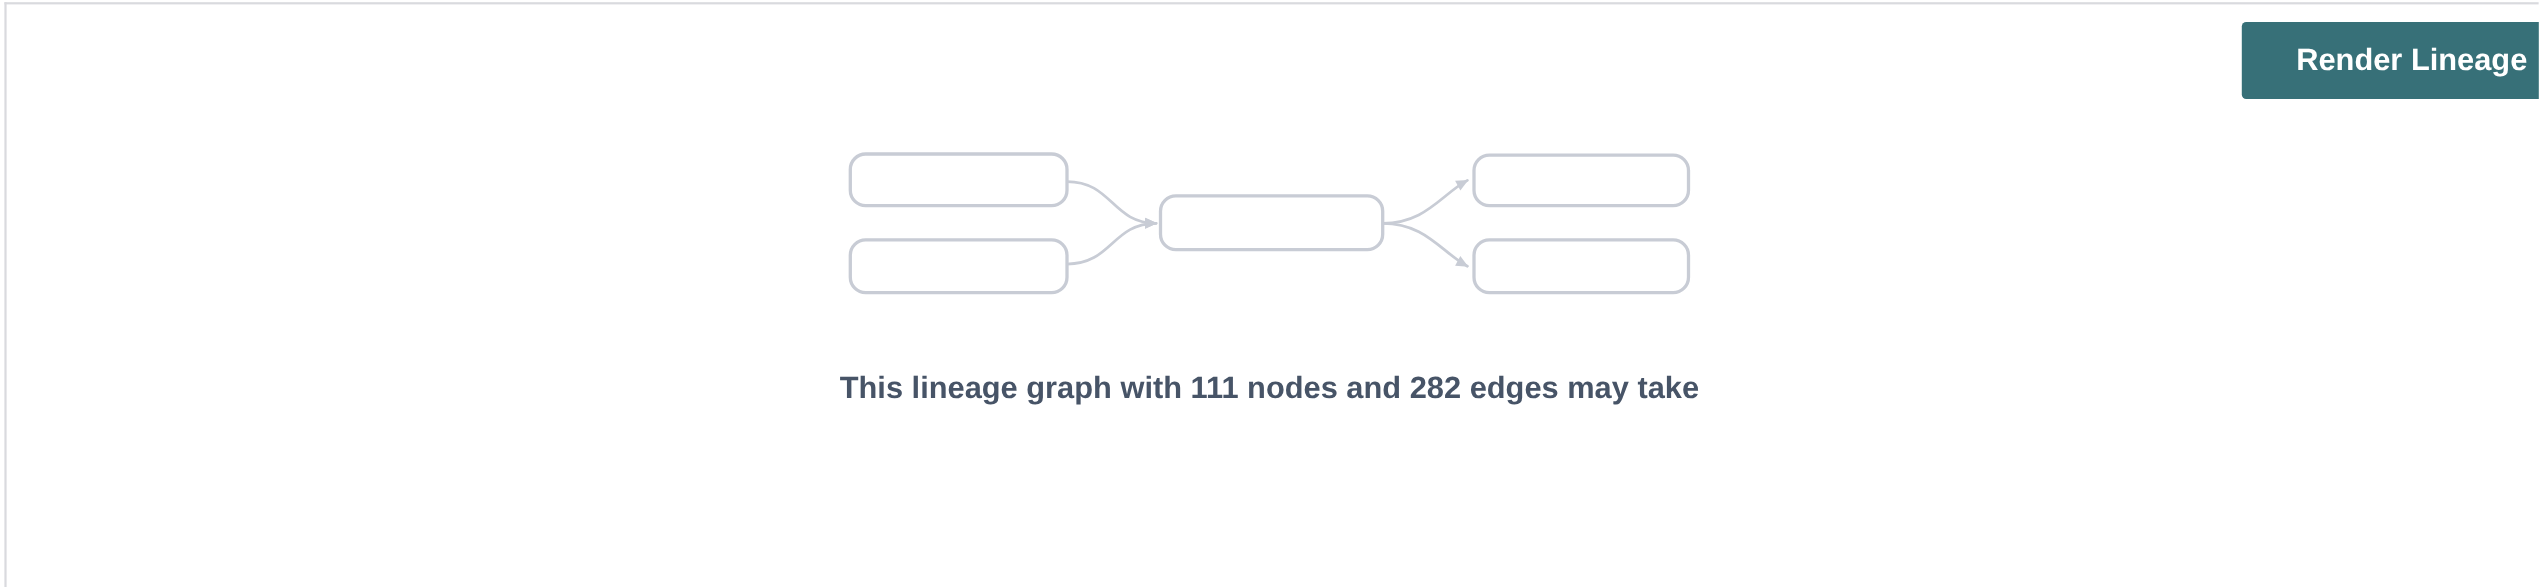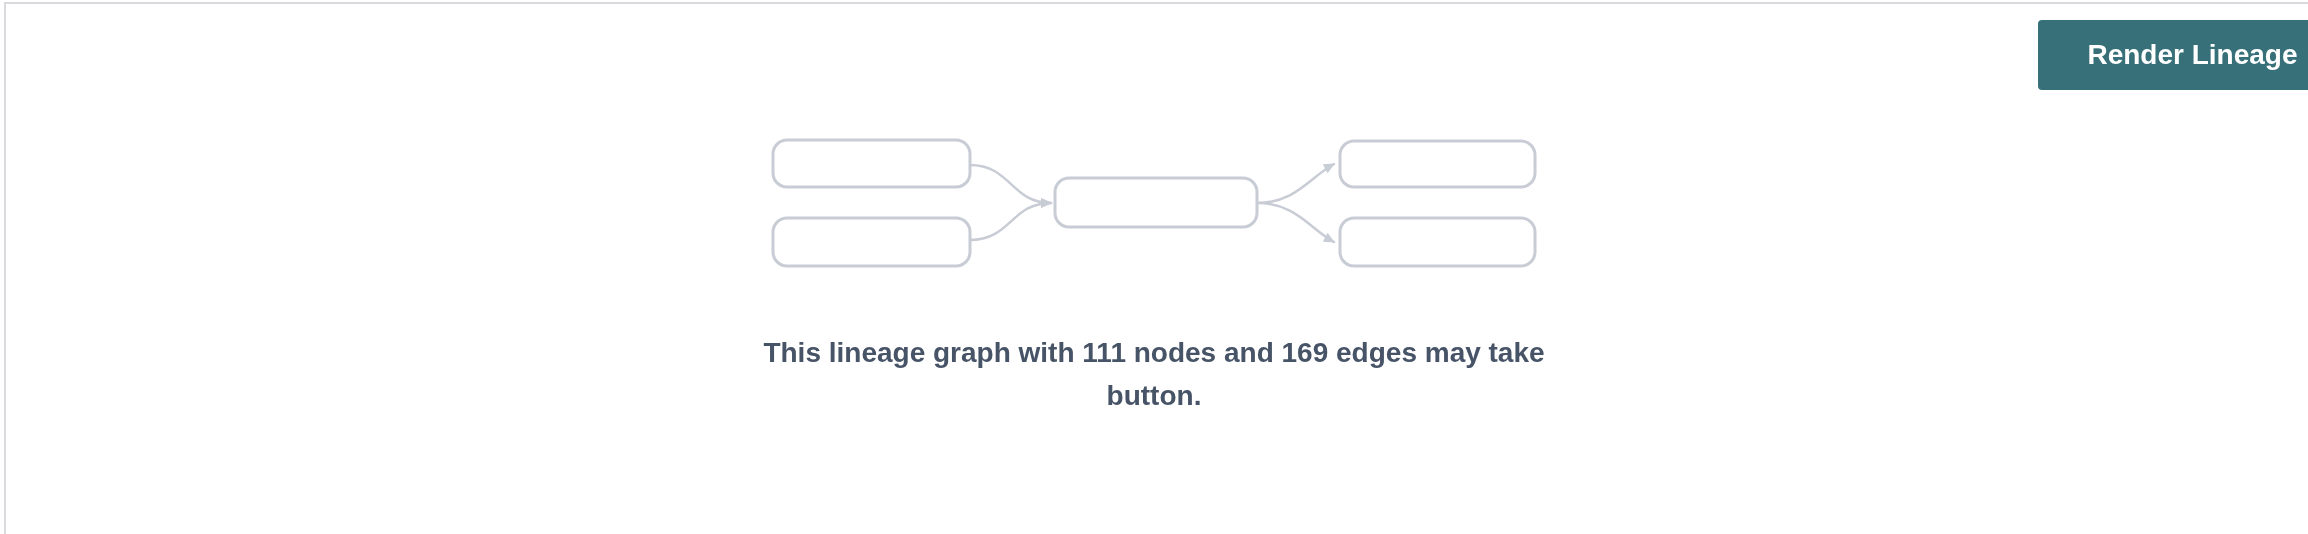--- a/index.html
+++ b/index.html
@@ -93,15 +93,14 @@
   <path class="edge-path" d="M493,70 C532,70 546,96 570,109" marker-end="url(#arrowhead)"></path>
 
   <rect class="node-box" x="9" y="7" width="197" height="47" rx="14"></rect>
   <rect class="node-box" x="9" y="85" width="197" height="48" rx="14"></rect>
   <rect class="node-box" x="291" y="45" width="202" height="49" rx="14"></rect>
   <rect class="node-box" x="576" y="8" width="195" height="46" rx="14"></rect>
   <rect class="node-box" x="576" y="85" width="195" height="48" rx="14"></rect>
 </svg>
 
 <div class="warning-message">
-  <div class="msg-line">This lineage graph with 111 nodes and 169 edges may take</div>
-  <div class="msg-line">button.</div>
+  <div class="msg-line">This lineage graph with 111 nodes and 282 edges may take</div>
 </div>
 
 </body></html>

